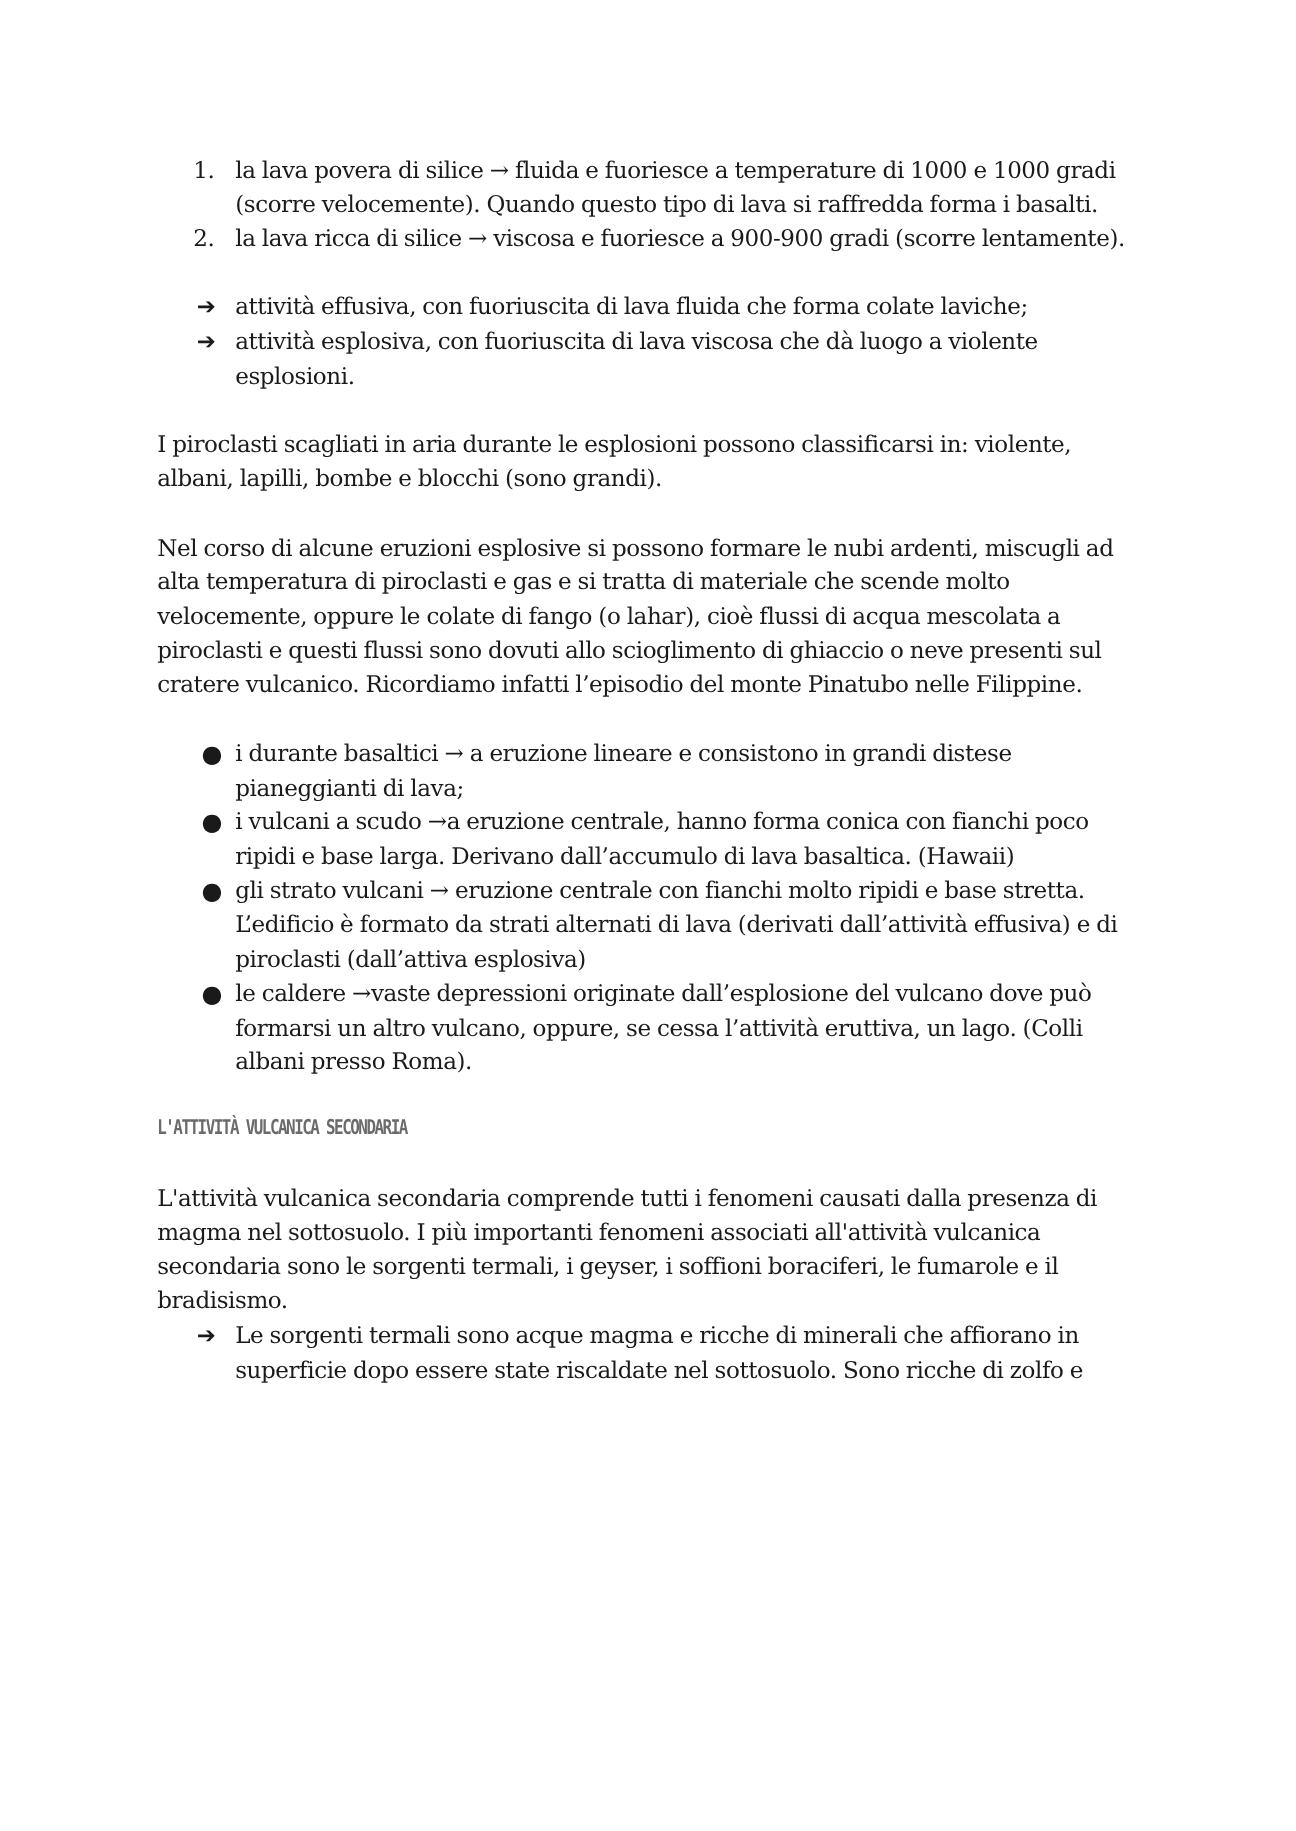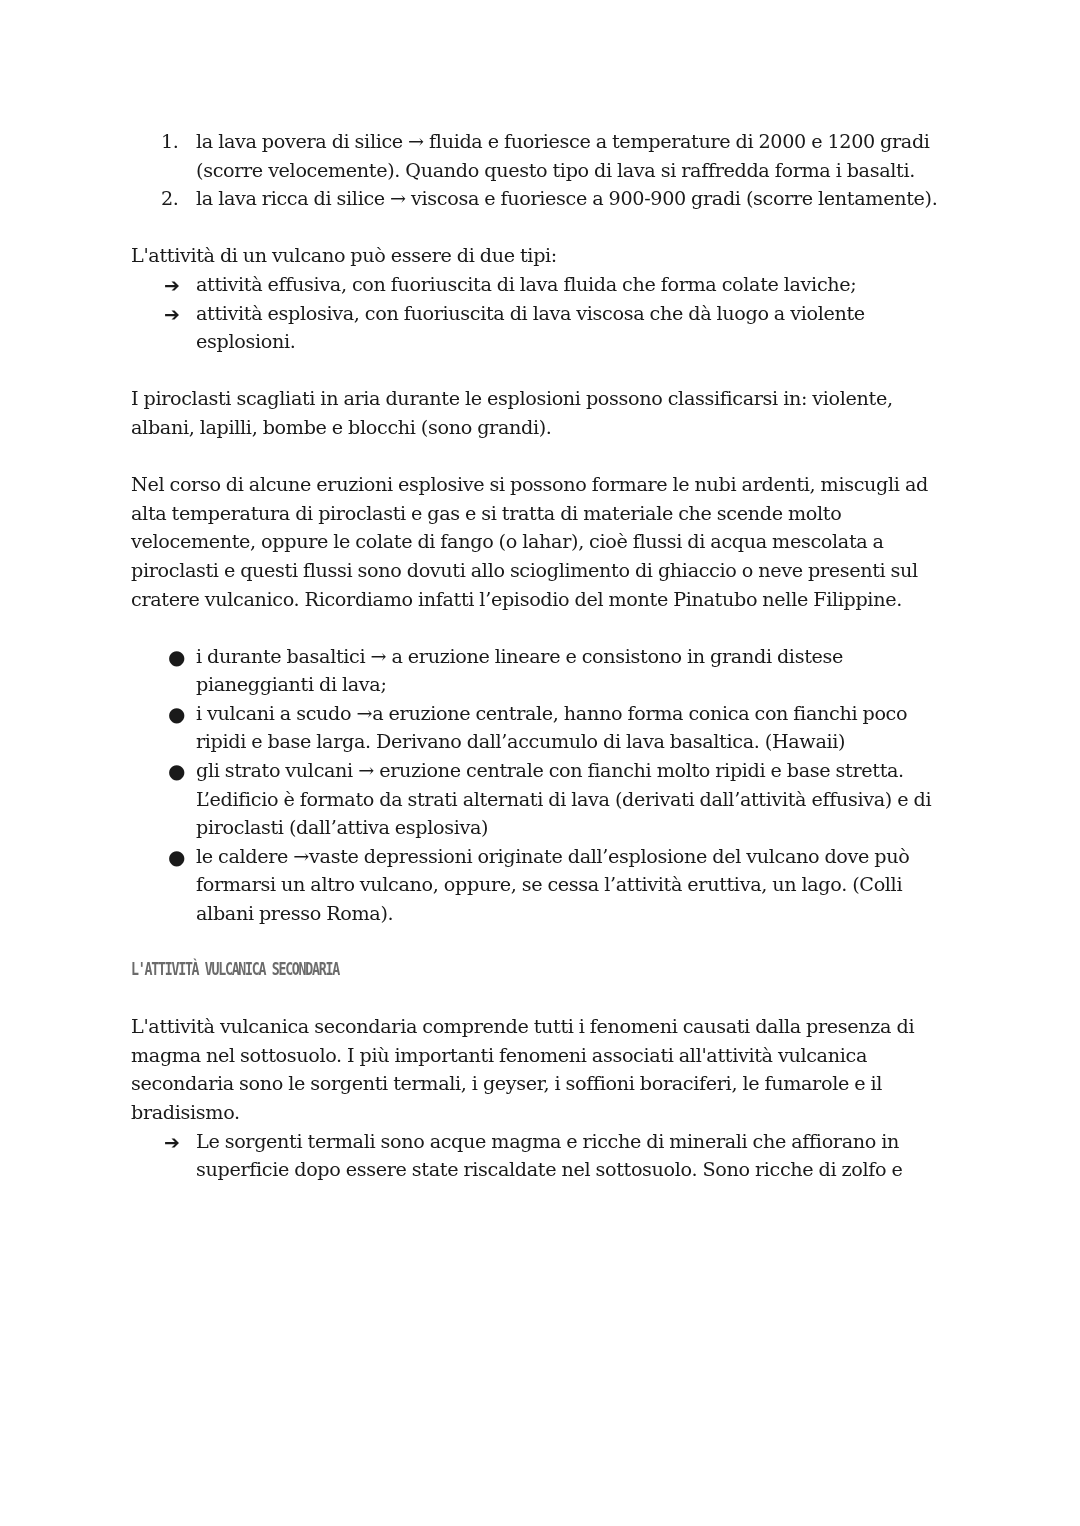--- a/index.html
+++ b/index.html
@@ -56,31 +56,30 @@
     }
   </style>
 </head>
 <body>
 
 <div class="page">
 
   <ol class="list">
     <li class="li">
       <span class="marker num">1.</span>
-      <span>la lava </span><b>povera</b><span> di silice → fluida e fuoriesce a temperature di 2000 e 1200 gradi (scorre velocemente). Quando questo tipo di lava si raffredda forma i basalti.</span>
+      <span>la lava </span><b>povera</b><span> di silice → fluida e fuoriesce a temperature di 1000 e 1000 gradi (scorre velocemente). Quando questo tipo di lava si raffredda forma i basalti.</span>
     </li>
     <li class="li">
       <span class="marker num">2.</span>
       <span>la lava </span><b>ricca</b><span> di silice → viscosa e fuoriesce a 900-900 gradi (scorre lentamente).</span>
     </li>
   </ol>
 
   <div class="gap"></div>
 
-  <p class="para">L'attività di un vulcano può essere di due tipi:</p>
   <ul class="list">
     <li class="li">
       <span class="marker arrow-marker">➔</span>
       <b>attività effusiva</b><span>, con fuoriuscita di lava fluida che forma </span><b>colate laviche</b><span>;</span>
     </li>
     <li class="li">
       <span class="marker arrow-marker">➔</span>
       <b>attività esplosiva</b><span>, con fuoriuscita di lava viscosa che dà luogo a violente esplosioni.</span>
     </li>
   </ul>

